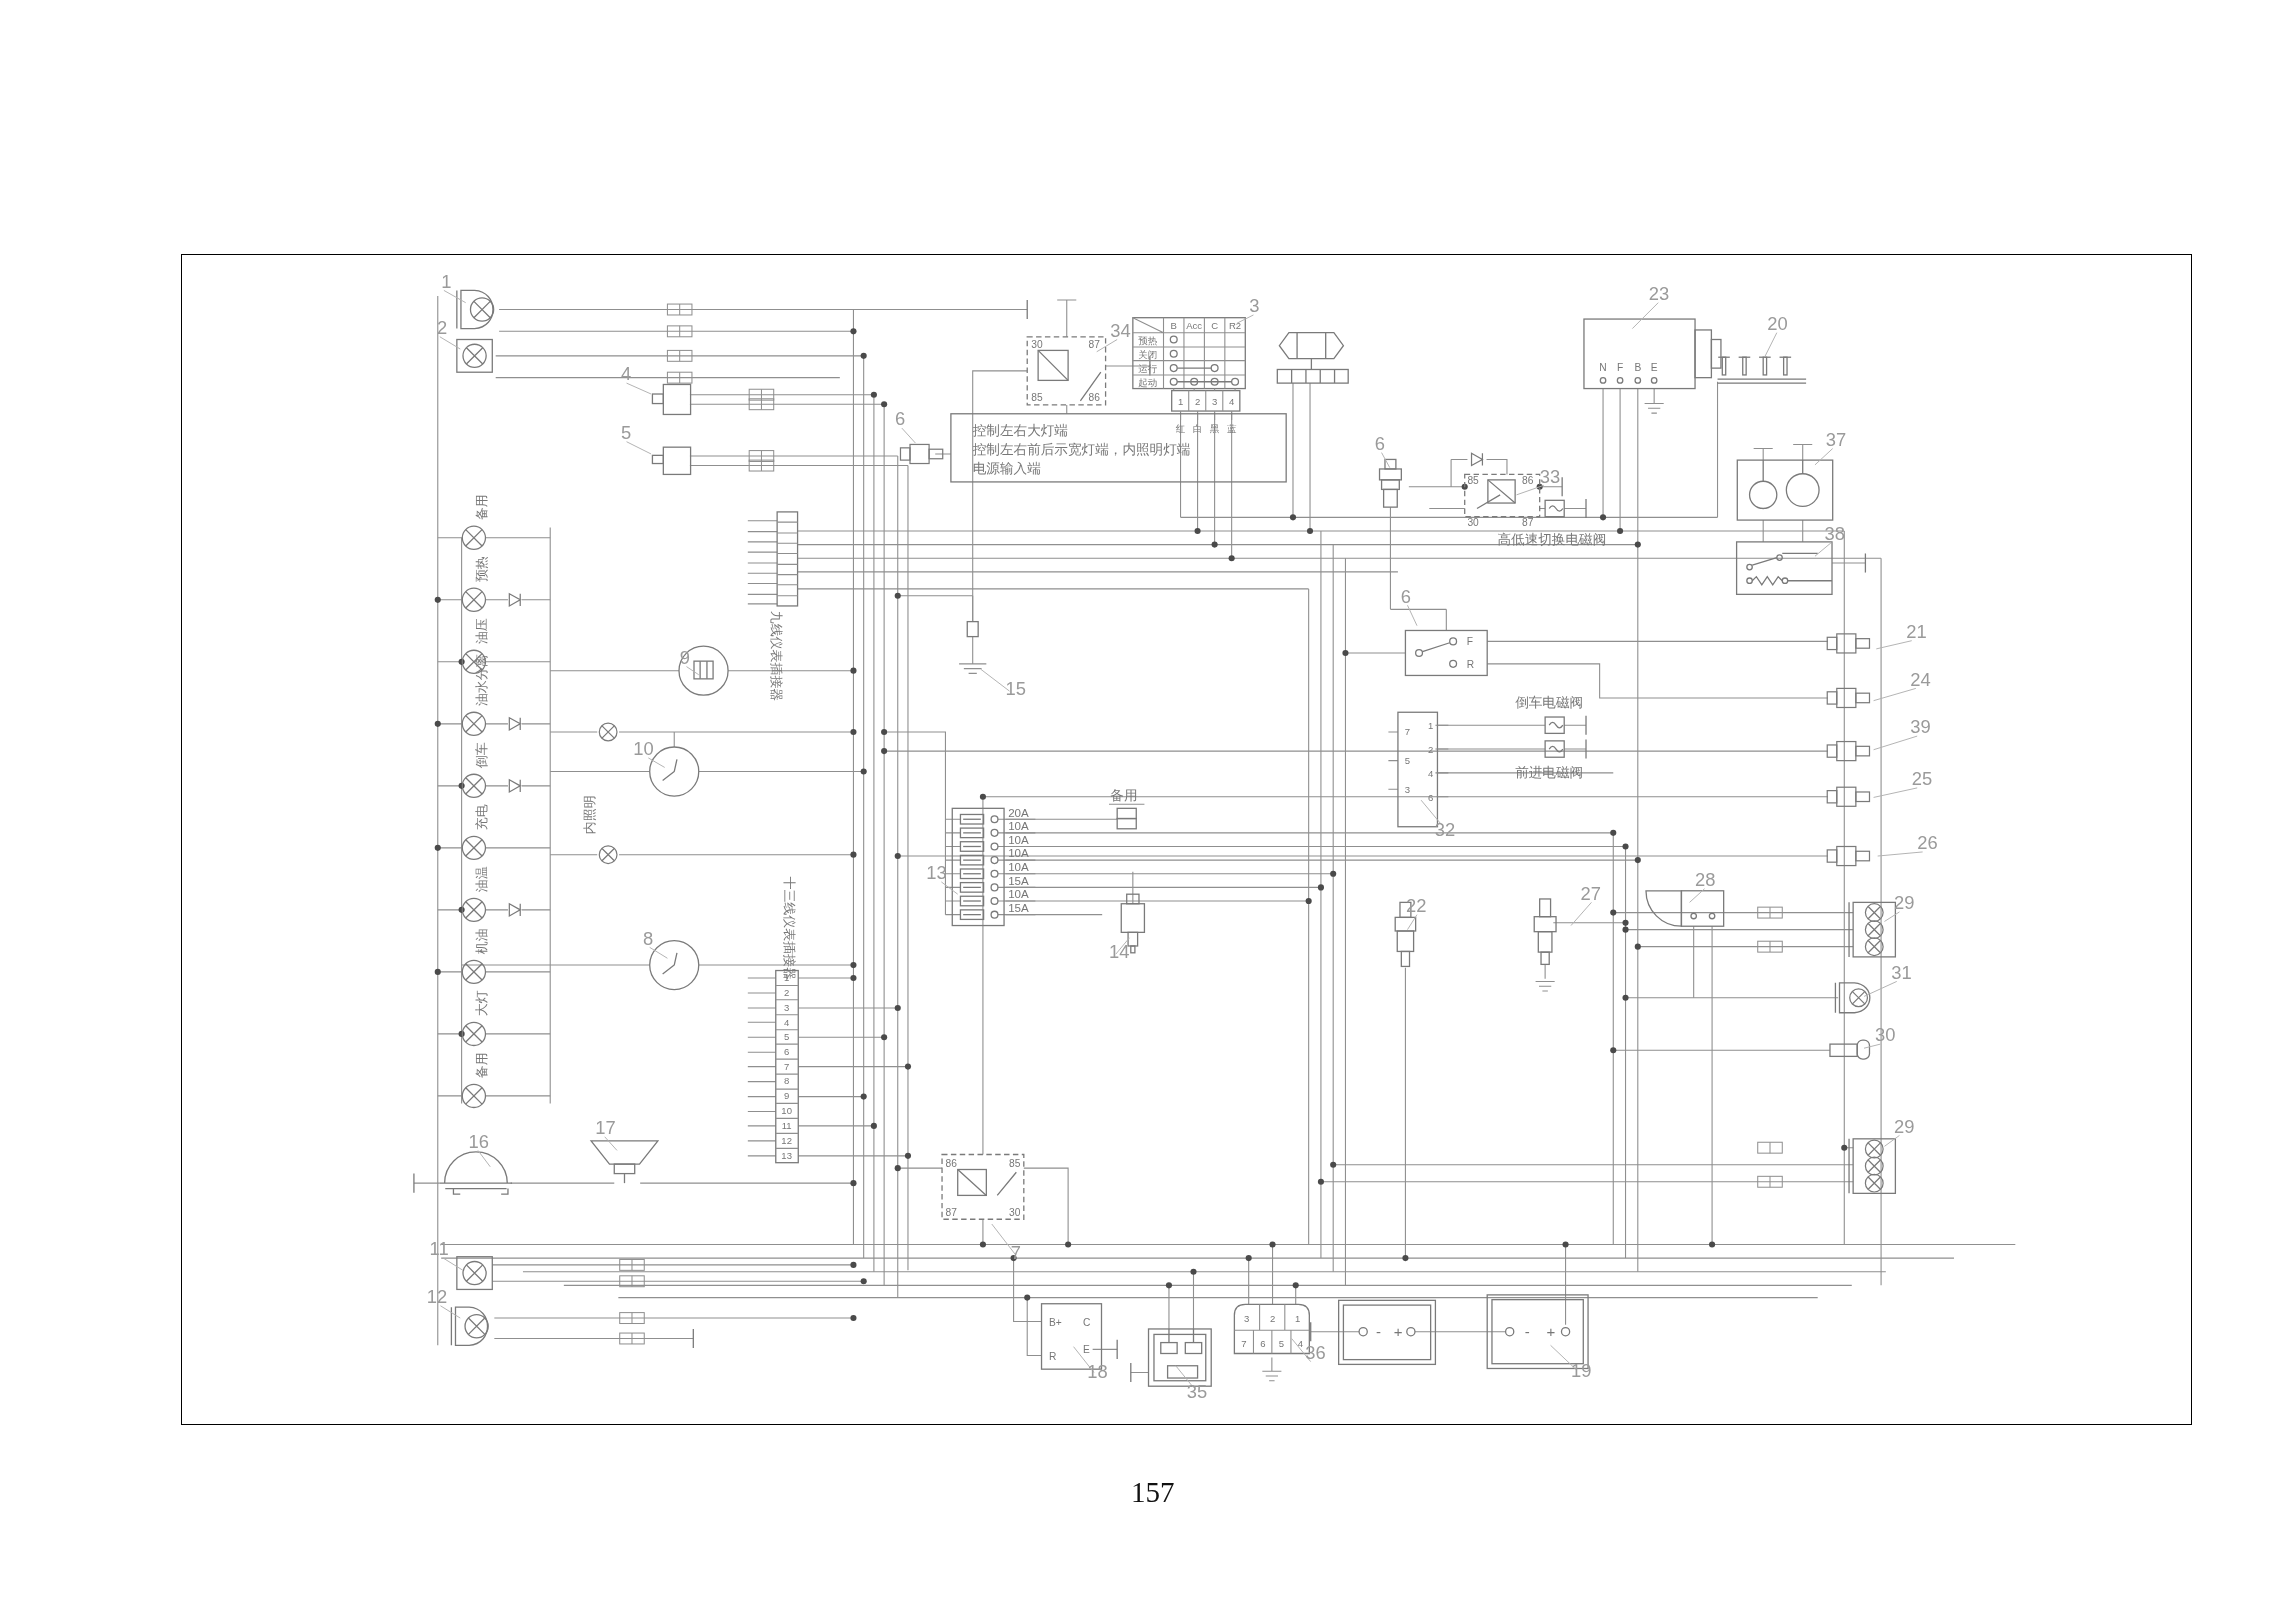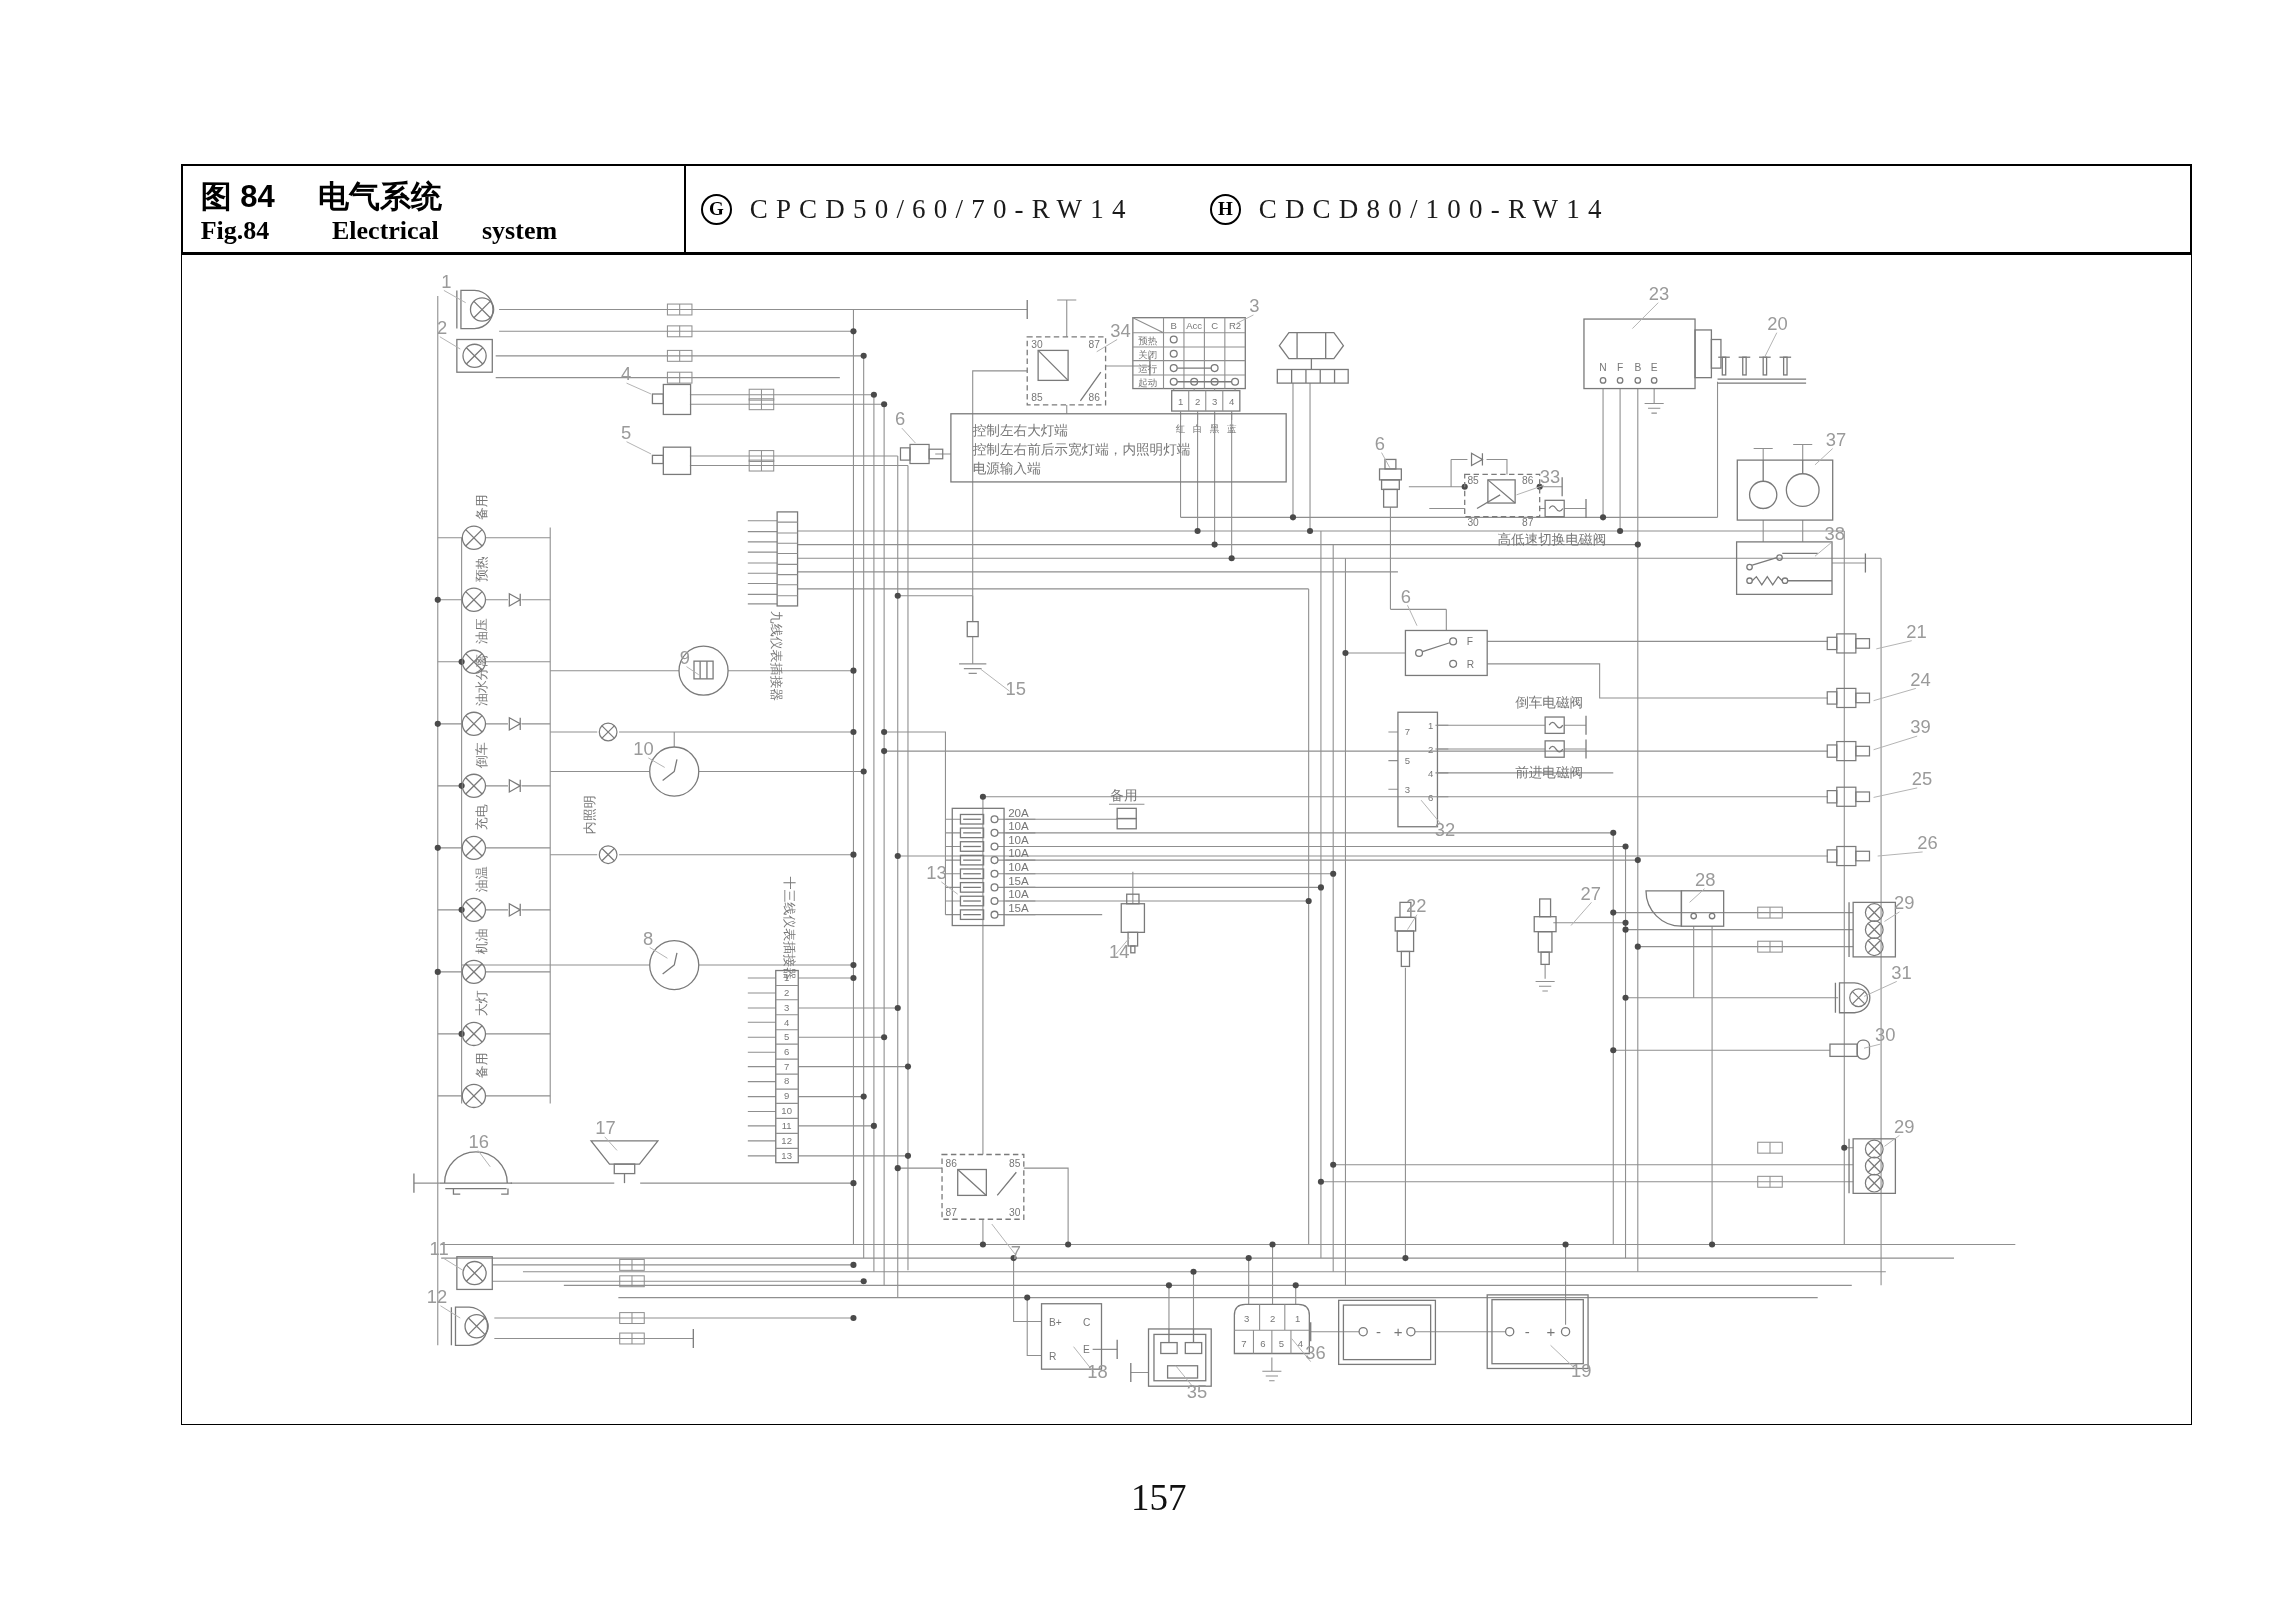--- a/index.html
+++ b/index.html
@@ -6,56 +6,41 @@
   .page{position:relative;width:2295px;height:1623px;background:#ffffff;font-family:"Liberation Sans",sans-serif;overflow:hidden;}
   .hdr{position:absolute;left:181px;top:164px;width:2011px;height:90px;border:2px solid #000;box-sizing:border-box;background:#fff;}
   .hdr-div{position:absolute;left:501px;top:0;bottom:0;width:2px;background:#000;}
   .hcn{position:absolute;top:9.5px;font-weight:bold;font-size:31px;color:#000;}
   .hen{position:absolute;top:50px;font-weight:bold;font-size:26px;font-family:"Liberation Serif",serif;color:#000;}
   .models{position:absolute;left:518px;top:0;height:86px;display:flex;align-items:center;gap:17.7px;}
   .badge{display:inline-flex;width:31px;height:31px;border:2px solid #000;border-radius:50%;align-items:center;justify-content:center;font:bold 19px "Liberation Serif",serif;color:#000;box-sizing:border-box;}
   .model{font-family:"Liberation Serif",serif;font-size:27px;letter-spacing:8.2px;color:#1a1a1a;white-space:nowrap;}
   .gap{width:41px;}
   .diag{position:absolute;left:181px;top:254px;width:2011px;height:1171px;border:1.4px solid #000;box-sizing:border-box;background:#fff;}
-  .pageno{position:absolute;left:1131px;top:1476px;font-family:"Liberation Serif",serif;font-size:37px;color:#111;}
+  .pageno{position:absolute;left:1131px;top:1476px;font-family:"Liberation Serif",serif;font-size:29px;color:#111;}
   svg{position:absolute;left:0;top:0;}
   .w{stroke:#8f8f8f;stroke-width:1.6;fill:none;}
   .c{stroke:#7a7a7a;stroke-width:1.9;fill:none;}
   .cd{stroke:#7a7a7a;stroke-width:1.9;fill:none;stroke-dasharray:8 5;}
   .dot{fill:#4a4a4a;stroke:none;}
   .lead{stroke:#b0b0b0;stroke-width:1.4;fill:none;}
   text{fill:#7d7d7d;font-family:"Liberation Sans",sans-serif;}
   .num{font-size:27px;fill:#9a9a9a;}
   .cnl{font-size:20px;fill:#777;}
   .cnv{font-size:19px;fill:#777;}
   .term{font-size:15px;fill:#777;}
   .pin{font-size:14px;fill:#777;}
   .amp{font-size:17px;fill:#777;}
   .sgn{font-size:22px;fill:#777;}
 </style>
 </head>
 <body>
 
 <div class="page">
 
-  <div class="hdr">
-    <div class="hdr-div"></div>
-    <span class="hcn" style="left:17.7px;">图 84</span>
-    <span class="hcn" style="left:135px;">电气系统</span>
-    <span class="hen" style="left:17.7px;">Fig.84</span>
-    <span class="hen" style="left:149px;">Electrical</span>
-    <span class="hen" style="left:299px;">system</span>
-    <div class="models">
-      <span class="badge">G</span>
-      <span class="model">CPCD50/60/70-RW14</span>
-      <span class="gap"></span>
-      <span class="badge">H</span>
-      <span class="model">CDCD80/100-RW14</span>
-    </div>
-  </div>
 
   <div class="diag">
   <svg width="2008" height="1168" viewBox="0 0 2946 1714">
     <defs>
       <g id="lampX" style="fill:none;stroke:#7a7a7a;stroke-width:1.9">
             <circle r="17"></circle>
             <path d="M-12 -12 L12 12 M-12 12 L12 -12"></path>
           </g>
       <g id="lampS" style="fill:none;stroke:#7a7a7a;stroke-width:1.8">
             <circle r="13"></circle>

